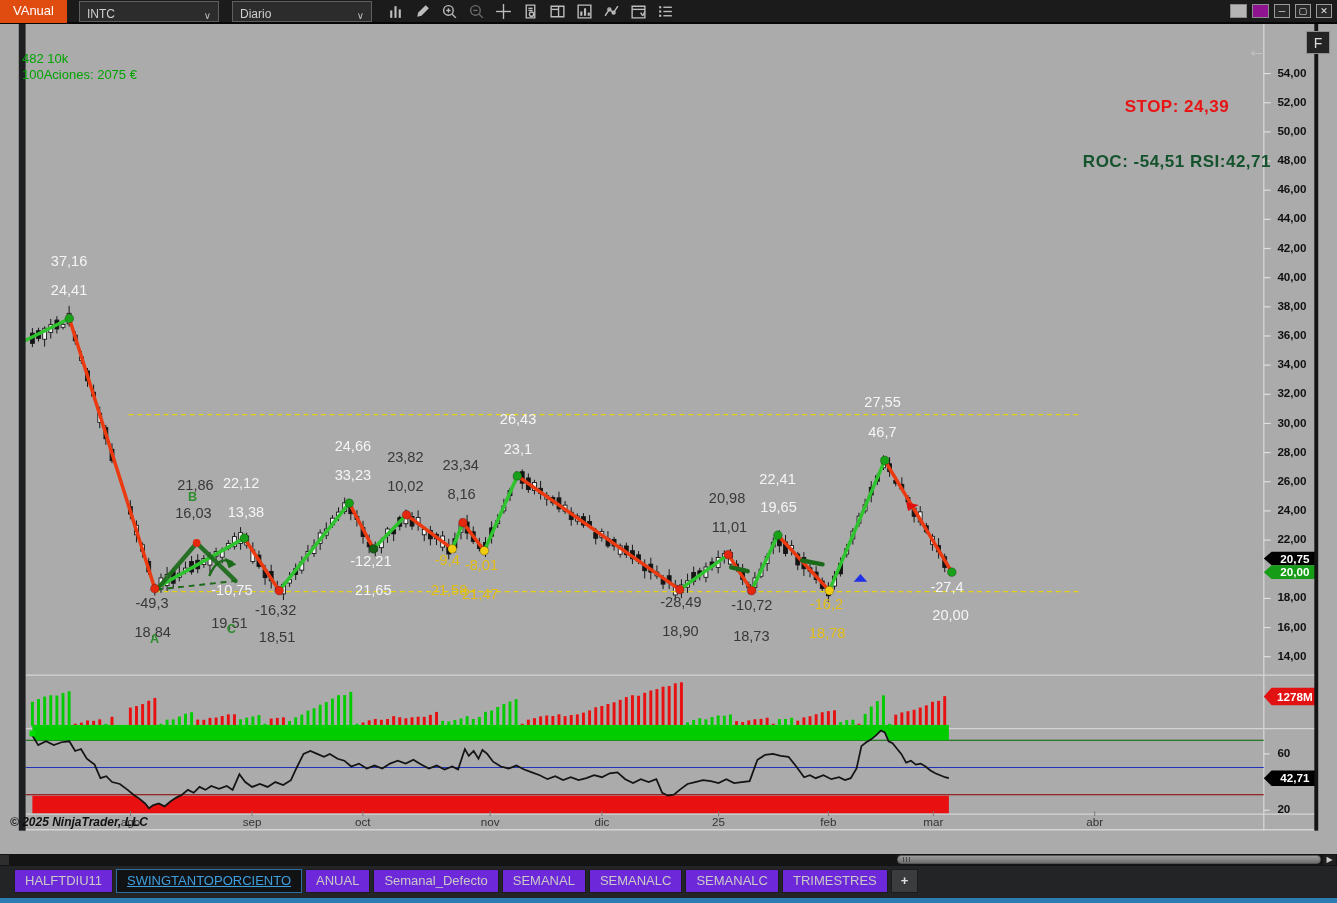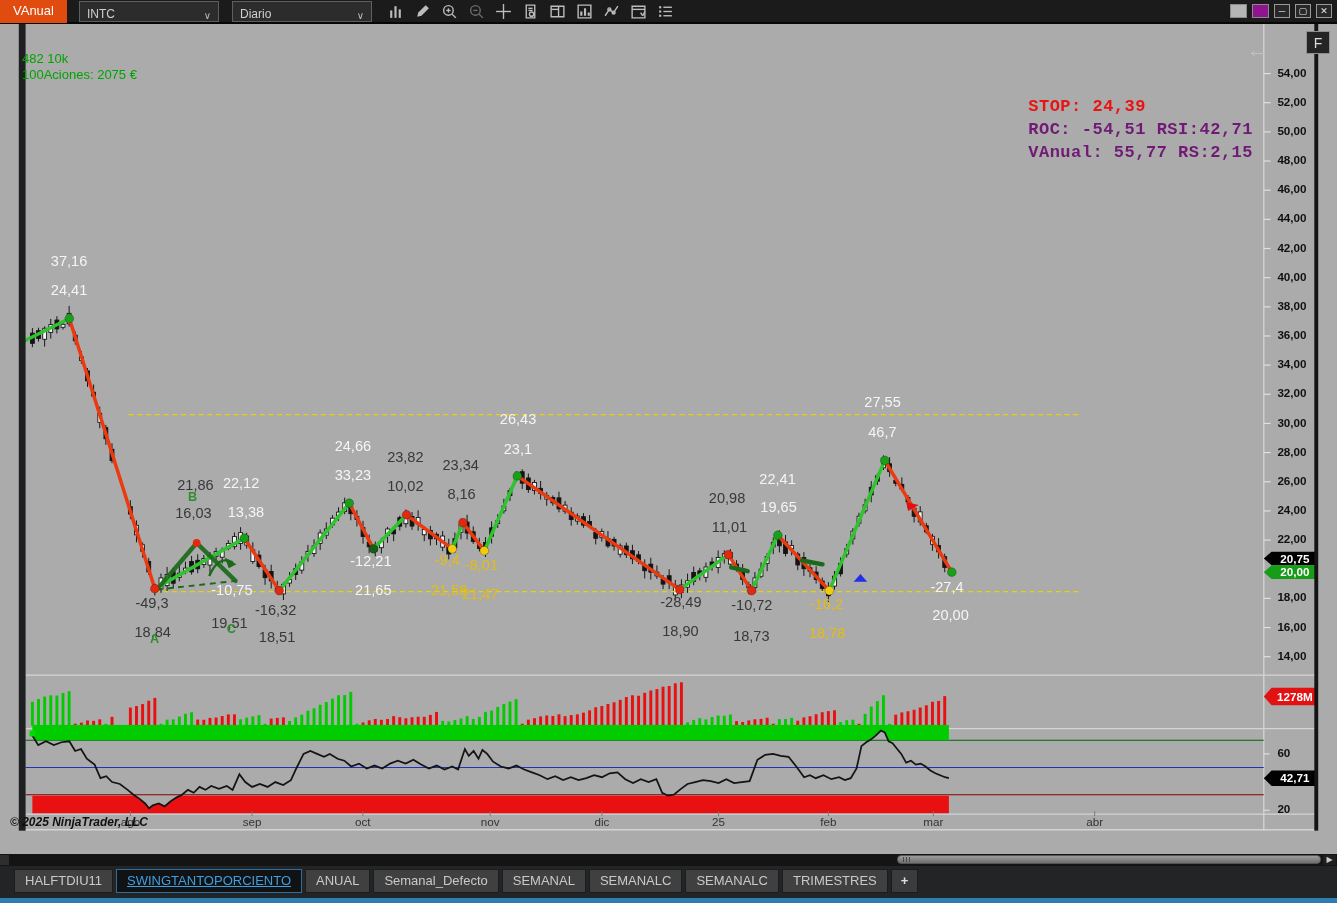--- a/index.html
+++ b/index.html
@@ -17,41 +17,41 @@
   #toolbar-icons{display:flex;margin-left:14px;gap:7px;align-items:center;}
   .tool-icon{width:20px;height:20px;display:flex;align-items:center;justify-content:center;}
   #win-controls{margin-left:auto;display:flex;align-items:center;gap:5px;padding-right:5px;}
   .swatch{width:17px;height:14px;border:1px solid #8a8a8a;box-sizing:border-box;}
   .winbtn{width:16px;height:14px;border:1px solid #9a9a9a;background:#282828;color:#e8e8e8;
     font-size:9px;line-height:12px;text-align:center;box-sizing:border-box;}
   
   #chart-svg{position:absolute;top:24px;left:0;z-index:1;}
   .overlay{position:absolute;z-index:5;}
   #info-green{left:22px;top:51px;color:#00a400;font-size:13px;line-height:16px;}
-  #stats{right:84px;top:95px;text-align:left;font-family:Liberation Mono, monospace;
+  #stats{right:66px;top:95px;text-align:center;font-family:Liberation Sans, sans-serif;
     font-weight:bold;font-size:17px;line-height:23px;letter-spacing:.5px;}
   .stat-stop{color:#e81414;}
-  .stat-green{color:#701a75;}
+  .stat-green{color:#14532d;margin-top:32px;}
   #f-button{left:1306px;top:31px;width:24px;height:23px;background:#242424;border:1px solid #8f8f8f;
     color:#dcdcdc;font-size:14px;text-align:center;line-height:22px;box-sizing:border-box;}
   #back-arrow{left:1246px;top:36px;color:#c2c2c2;font-size:23px;}
   #copyright{left:10px;top:815px;font-size:12px;font-weight:bold;color:#101010;font-style:italic;}
   
   #scrollbar-row{position:absolute;top:854px;left:0;width:1337px;height:12px;background:#141414;z-index:10;}
   #scroll-left-stub{position:absolute;left:0;top:1px;width:9px;height:10px;background:#2e2e2e;}
   #scroll-thumb{position:absolute;left:897px;top:1px;width:424px;height:9px;border:1px solid #555;
     border-radius:4px;background:linear-gradient(#9d9d9d,#6e6e6e);box-sizing:border-box;}
   #scroll-grip{width:8px;height:5px;margin:1px 0 0 5px;
     background:repeating-linear-gradient(90deg,#4a4a4a 0 1px,transparent 1px 3px);}
   #scroll-right-btn{position:absolute;right:1px;top:1px;width:13px;height:10px;background:#1f1f1f;
     color:#ccc;font-size:8px;line-height:10px;text-align:center;}
   
   #tabs-row{position:absolute;top:866px;left:0;width:1337px;height:32px;background:#222426;
     display:flex;align-items:flex-start;padding:3px 0 0 14px;box-sizing:border-box;z-index:10;}
-  .tab{height:22px;line-height:22px;padding:0 10px;margin-right:3px;background:#404040;color:#c9c9c9;
+  .tab{height:22px;line-height:22px;padding:0 10px;margin-right:3px;background:#6d28d9;color:#c9c9c9;
     font-size:13px;border:1px solid #1a1c1e;white-space:nowrap;}
   .tab.sel{background:#101214;color:#3f9fdf;border:1px solid #2e6da0;text-decoration:underline;}
   .tab.add{padding:0 9px;font-weight:bold;color:#e0e0e0;background:#3a3c3e;}
   #bottom-blue{position:absolute;top:898px;left:0;width:1337px;height:5px;background:#2d7db3;z-index:10;}
 </style>
 </head>
 <body>
 
 <div id="app">
 
@@ -796,21 +796,20 @@
     </svg>
 
   <div class="overlay" id="info-green">
     <div>482 10k</div>
     <div>100Aciones: 2075 €</div>
   </div>
 
   <div class="overlay" id="stats">
     <div class="stat-stop">STOP: 24,39</div>
     <div class="stat-green">ROC: -54,51 RSI:42,71</div>
-    <div class="stat-green">VAnual: 55,77 RS:2,15</div>
   </div>
 
   <div class="overlay" id="f-button">F</div>
   <div class="overlay" id="back-arrow">←</div>
   <div class="overlay" id="copyright">© 2025 NinjaTrader, LLC</div>
 
   <div id="scrollbar-row">
     <div id="scroll-left-stub"></div>
     <div id="scroll-thumb">
       <div id="scroll-grip"></div>

